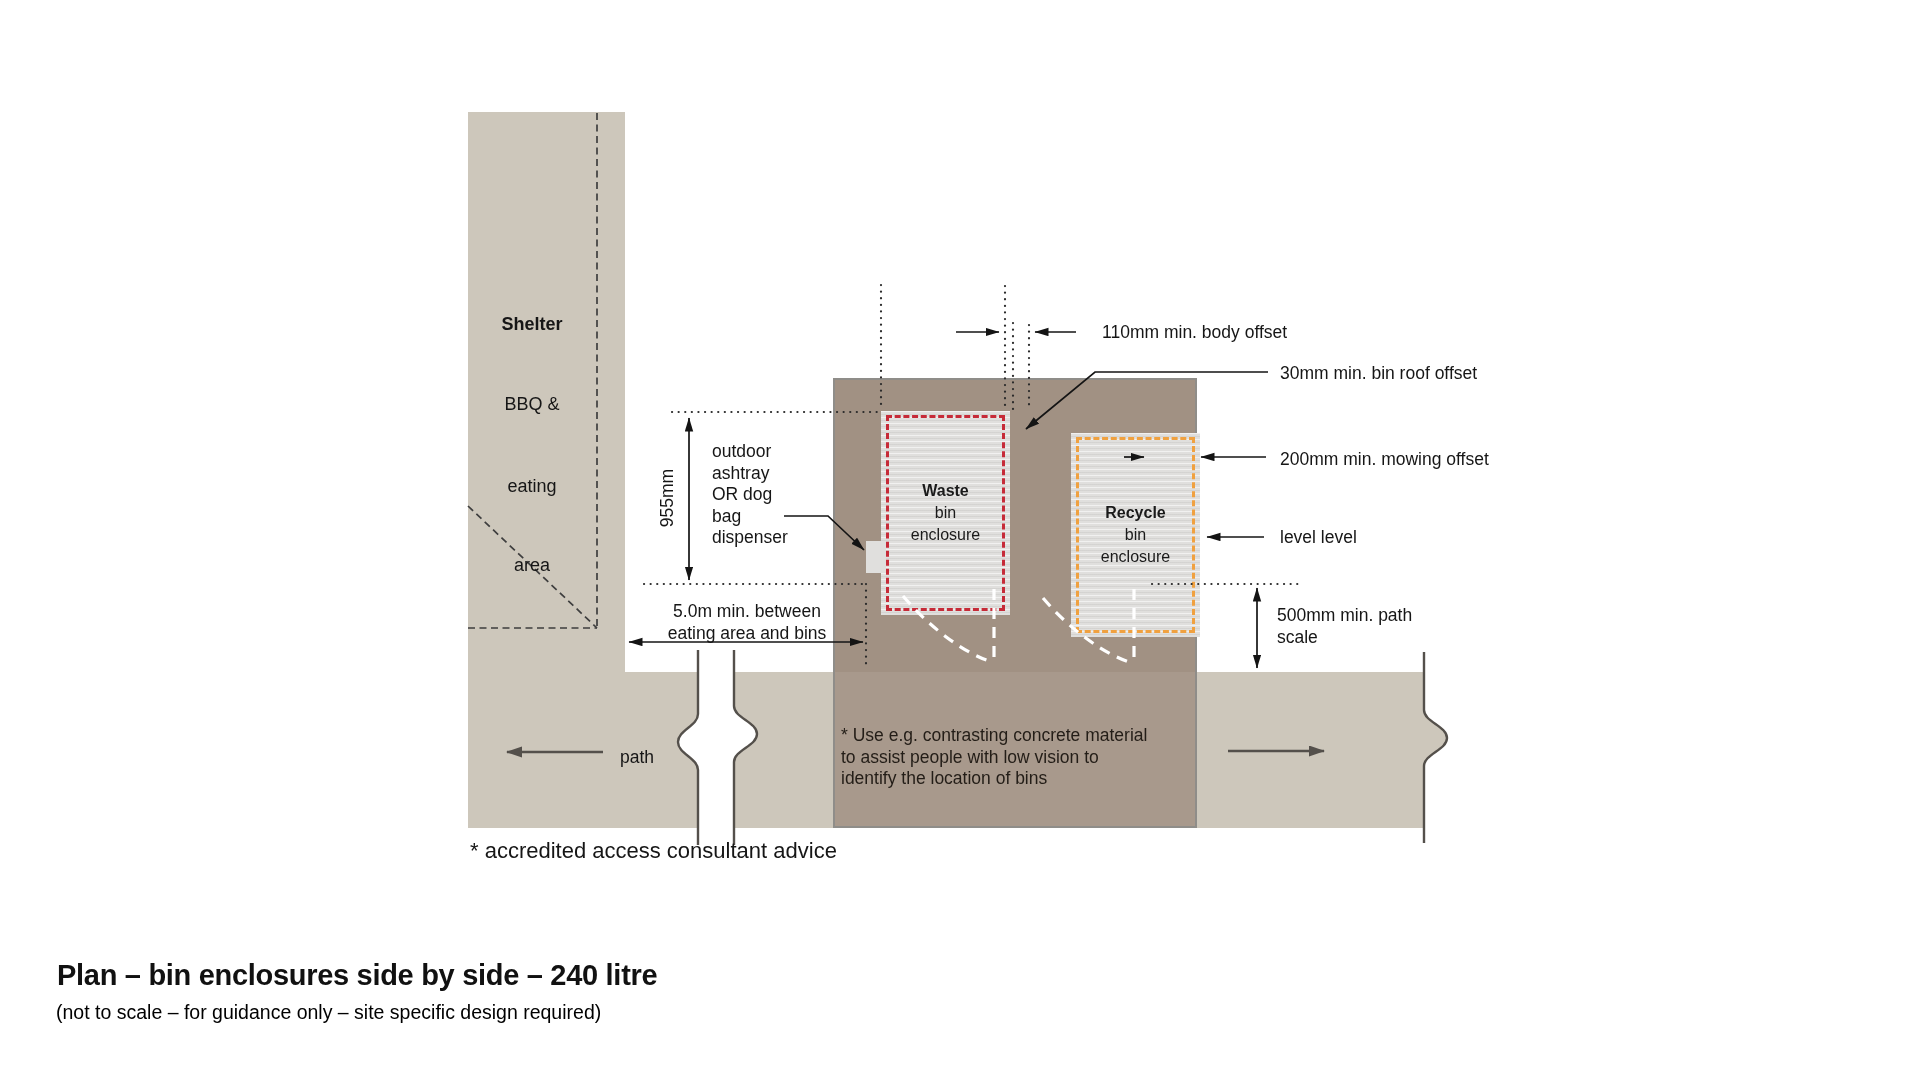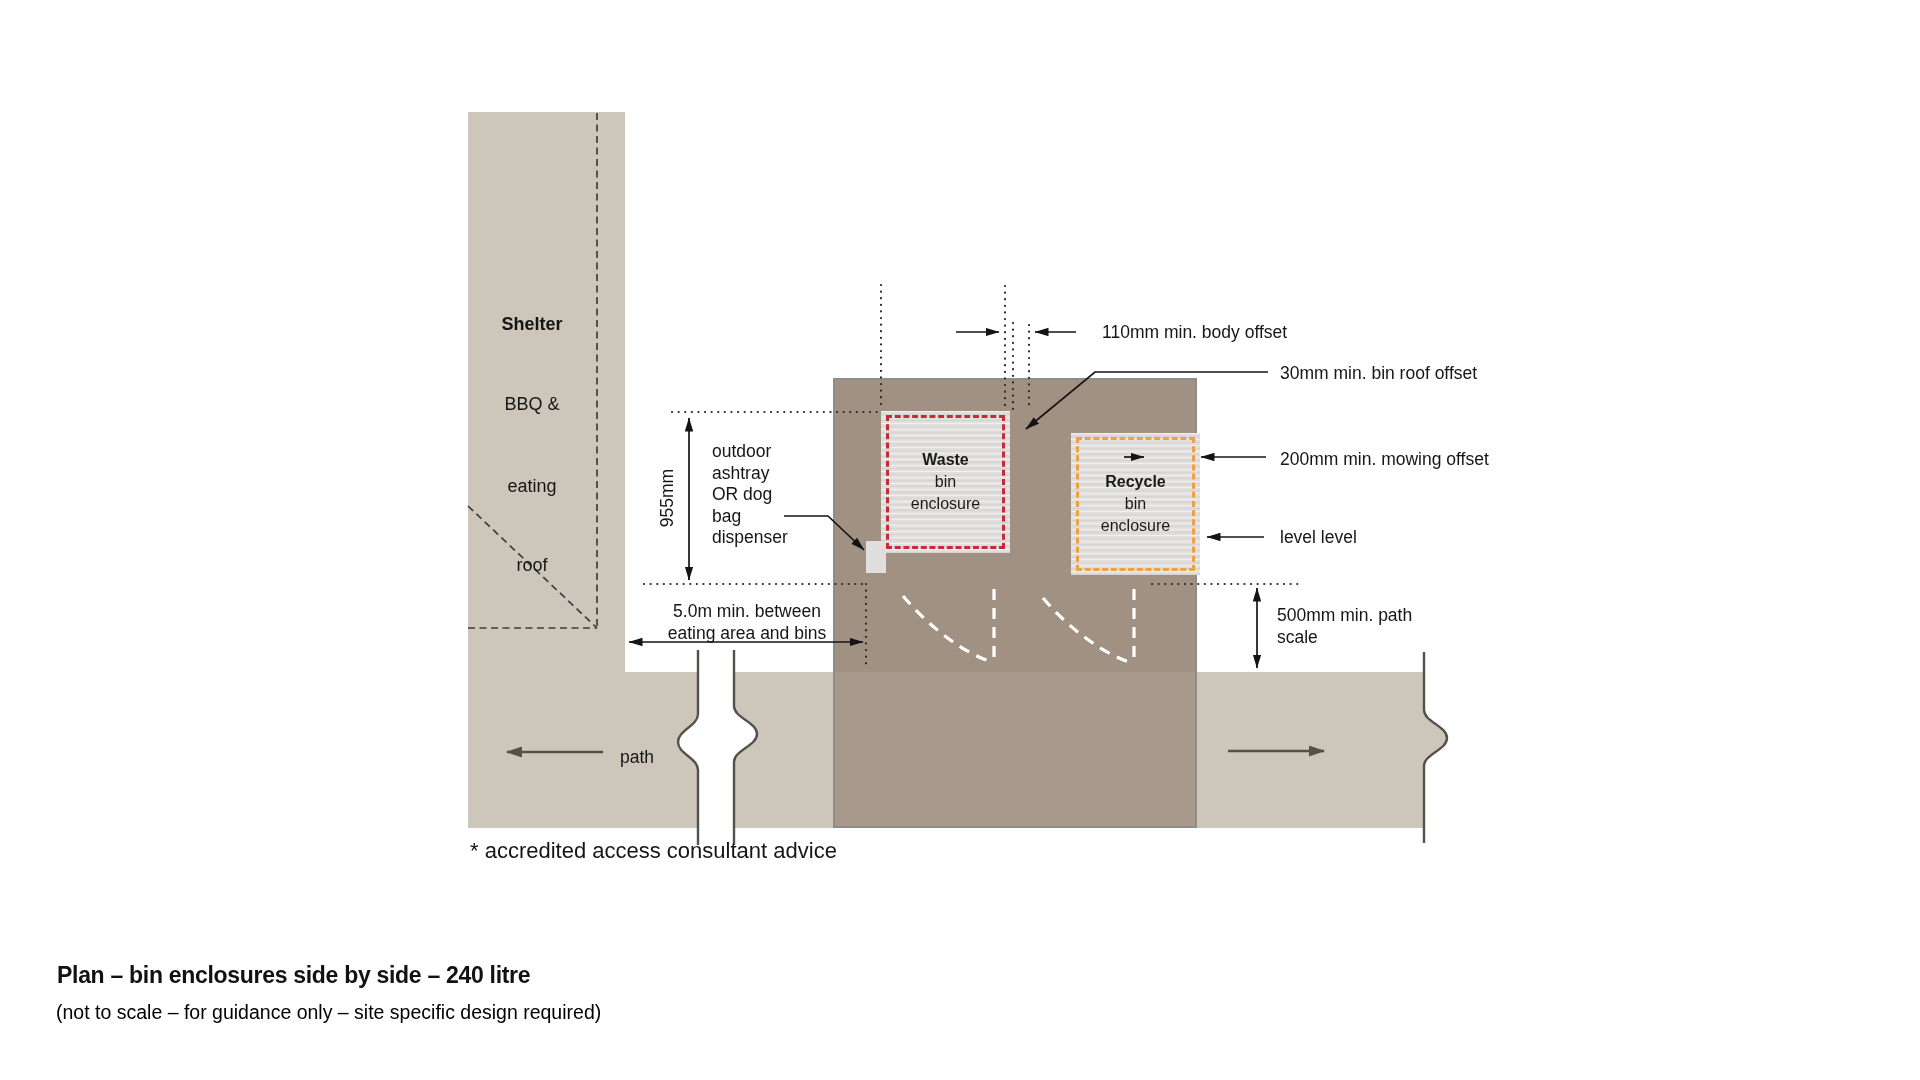--- a/index.html
+++ b/index.html
@@ -29,21 +29,21 @@
   .slab {
     left: 833px; top: 378px; width: 364px; height: 450px;
     background: var(--slab, #a19183);
     border: 2px solid var(--slab_border, #8f8d89);
   }
   .slab-lower-tint {
     left: 835px; top: 672px; width: 360px; height: 154px;
     background: rgba(255,255,255,0.08);
   }
   .bin-pad {
-    top: 411px; width: 129px; height: 142px;
+    top: 411px; width: 129px; height: 204px;
     background:
       repeating-linear-gradient(180deg,
         rgba(255,255,255,0.55) 0 1px,
         rgba(255,255,255,0)    1px 3px,
         rgba(110,110,105,0.10) 3px 4px,
         rgba(255,255,255,0)    4px 6px),
       var(--pad, #e0dfdd);
   }
   .bin-pad.waste   { left: 881px; }
   .bin-pad.recycle { left: 1071px; margin-top: 22px; }
@@ -78,21 +78,21 @@
     transform: translate(-50%,-50%) rotate(-90deg);
   }
   .bin-label {
     position: absolute; left: 50%; top: 50%;
     transform: translate(-50%,-50%);
     text-align: center; line-height: 22px; z-index: 3;
     white-space: nowrap;
   }
   .slab-note { left: 841px; top: 725px; line-height: 21.7px; color: #231d17; }
   .footnote { left: 470px; top: 840px; font-size: 22px; }
-  .plan-title { left: 57px; top: 965px; font-size: 23px; font-weight: 700; letter-spacing: -0.3px; color: #111; }
+  .plan-title { left: 57px; top: 965px; font-size: 29px; font-weight: 700; letter-spacing: -0.3px; color: #111; }
   .plan-subtitle { left: 56px; top: 1002px; font-size: 19.5px; color: #000000; }
 </style>
 </head>
 <body>
 
 <div class="canvas">
 
   <div class="abs shelter-area"></div>
   <div class="abs path-band left"></div>
   <div class="abs path-band right"></div>
@@ -175,36 +175,39 @@
       <path class="brk" d="M698 650 V714 C698 726 678 730 678 742 C678 754 698 758 698 770 V845"></path>
       <path class="brk" d="M734 650 V706 C734 718 757 722 757 734 C757 746 734 750 734 762 V845"></path>
       <path d="M1424 710 C1424 722 1447 726 1447 738 C1447 750 1424 754 1424 766 Z" style="fill: var(--surface, #cdc7bb);"></path>
       <path class="brk" d="M1424 652 V710 C1424 722 1447 726 1447 738 C1447 750 1424 754 1424 766 V843"></path>
     </g>
   </svg>
 
   <div class="txt shelter-label bold" style="top:314px;">Shelter</div>
   <div class="txt shelter-label" style="top:394px;">BBQ &amp;</div>
   <div class="txt shelter-label" style="top:476px;">eating</div>
-  <div class="txt shelter-label" style="top:555px;">roof</div>
+  <div class="txt shelter-label" style="top:555px;">area</div>
 
   <div class="txt rot-label">955mm</div>
   <div class="txt pre" style="left:712px; top:441px;">outdoor
 ashtray
 OR dog
 bag
 dispenser</div>
   <div class="txt pre ctr" style="left:747px; top:601px;">5.0m min. between
 eating area and bins</div>
 
   <div class="txt" style="left:1087px; top:322px;margin-left:15px;">110mm min. body offset</div>
   <div class="txt" style="left:1280px; top:363px;">30mm min. bin roof offset</div>
   <div class="txt" style="left:1280px; top:449px;">200mm min. mowing offset</div>
   <div class="txt" style="left:1280px; top:527px;">level level</div>
   <div class="txt pre" style="left:1277px; top:604px; line-height:22px;">500mm min. path
 scale</div>
 
+  <div class="txt slab-note pre">* Use e.g. contrasting concrete material
+to assist people with low vision to
+identify the location of bins</div>
   <div class="txt" style="left:620px; top:747px;">path</div>
   <div class="txt footnote">* accredited access consultant advice</div>
 
   <div class="txt plan-title">Plan – bin enclosures side by side – 240 litre</div>
   <div class="txt plan-subtitle">(not to scale – for guidance only – site specific design required)</div>
 </div>
 
 </body></html>

